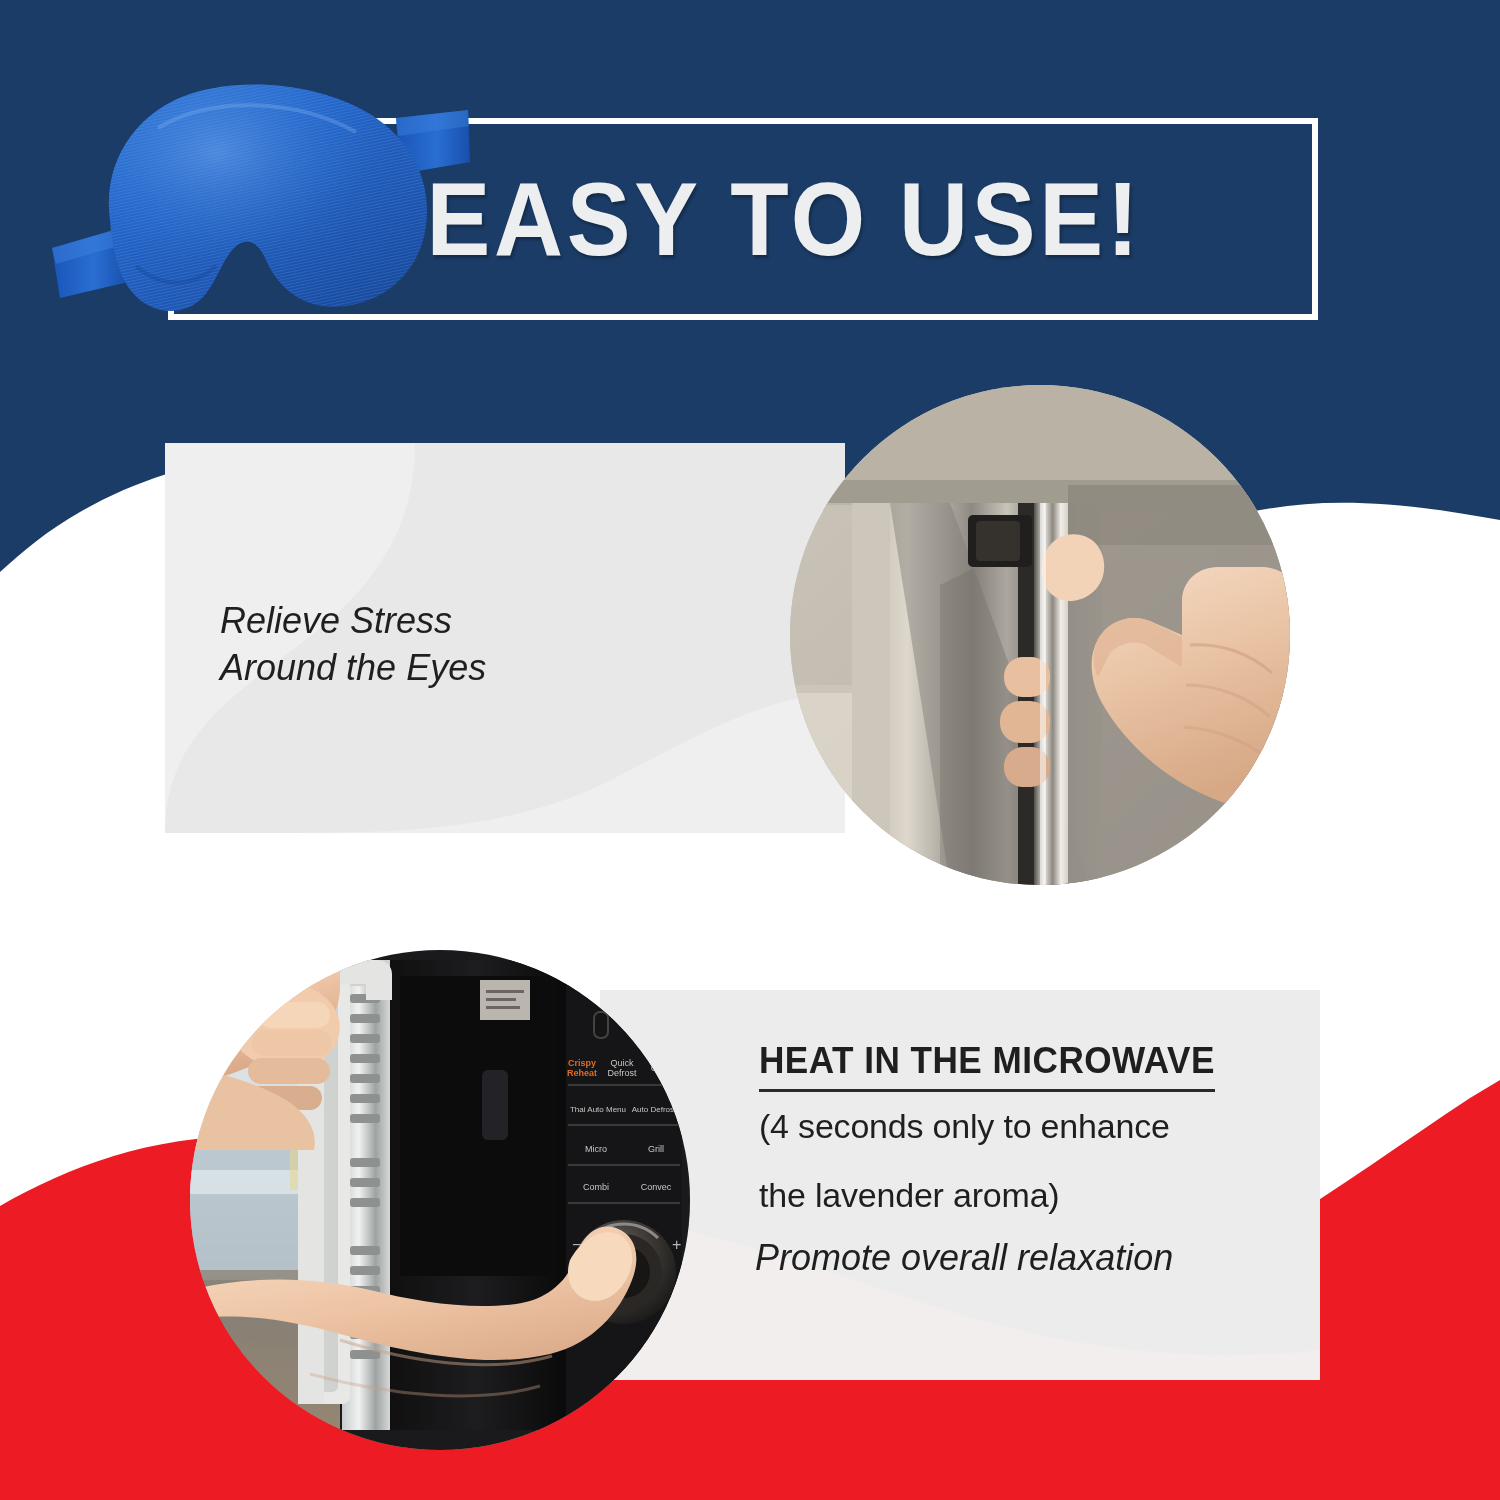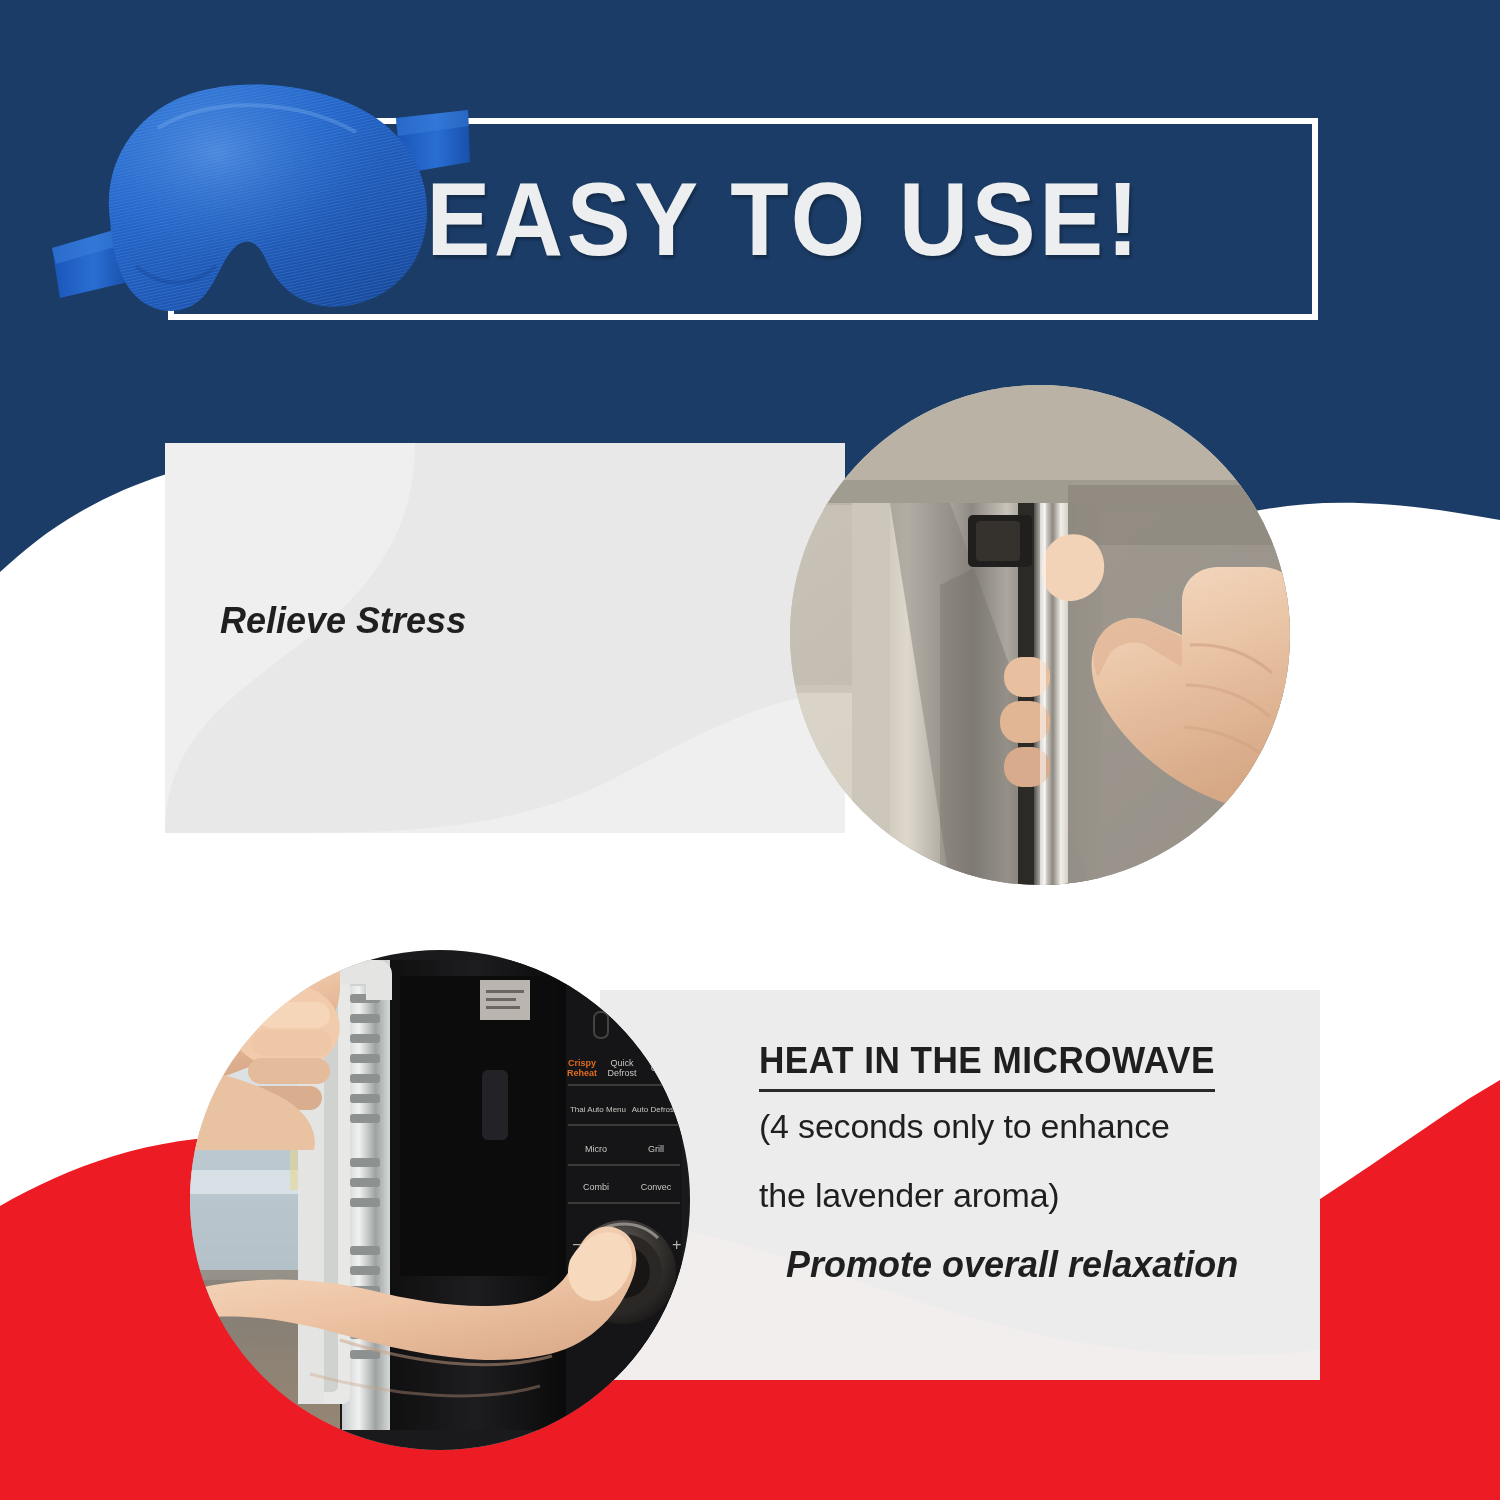--- a/index.html
+++ b/index.html
@@ -80,33 +80,33 @@
     font-family:"Liberation Sans", sans-serif;
     font-weight:normal;
     font-size:34px;
     line-height:1.33;
     color:#1f1f1f;
     letter-spacing:-0.2px;
     margin-top:24px;
   }
   .sec-italic{
     font-family:"Liberation Sans", sans-serif;
-    font-weight:bold;
+    font-weight:normal;
     font-style:italic;
     font-size:36px;
     line-height:1.3;
     color:#1f1f1f;
     letter-spacing:0px;
   }
 
   .top-text-block{position:absolute;left:55px;top:55px;}
   .top-italic-block{position:absolute;left:55px;top:155px;}
 
   .bot-text-block{position:absolute;left:159px;top:50px;}
-  .bot-italic-block{position:absolute;left:155px;top:252px;margin-left:31px;}
+  .bot-italic-block{position:absolute;left:155px;top:245px;}
 
   
   .photo-circle{
     position:absolute;border-radius:50%;overflow:hidden;z-index:5;
   }
   .photo-fridge{left:790px;top:385px;width:500px;height:500px;}
   .photo-micro{left:190px;top:950px;width:500px;height:500px;}
 
   .ph-inner{position:absolute;left:0;top:0;width:100%;height:100%;}
 </style>
@@ -141,20 +141,21 @@
              C250,90 205,150 130,205
              C60,258 0,300 0,390 Z"></path>
     <path fill="#efefef" d="M120,390 L680,390 L680,250
              C600,250 520,300 440,340
              C340,388 230,390 120,390 Z"></path>
   </svg>
 
   <div class="panel-top" style="background:transparent;">
     <div class="top-italic-block">
       <div class="sec-italic">Relieve Stress</div>
+      <div class="sec-italic">Around the Eyes</div>
     </div>
   </div>
 
   <svg class="panel-bottom" viewBox="0 0 720 390" preserveAspectRatio="none">
     <rect x="0" y="0" width="720" height="390" fill="#ececec"></rect>
     <path fill="#f3eeee" d="M0,230 C120,235 240,290 380,330
              C500,364 620,372 720,360 L720,390 L0,390 Z"></path>
   </svg>
 
   <div class="panel-bottom" style="background:transparent;">

